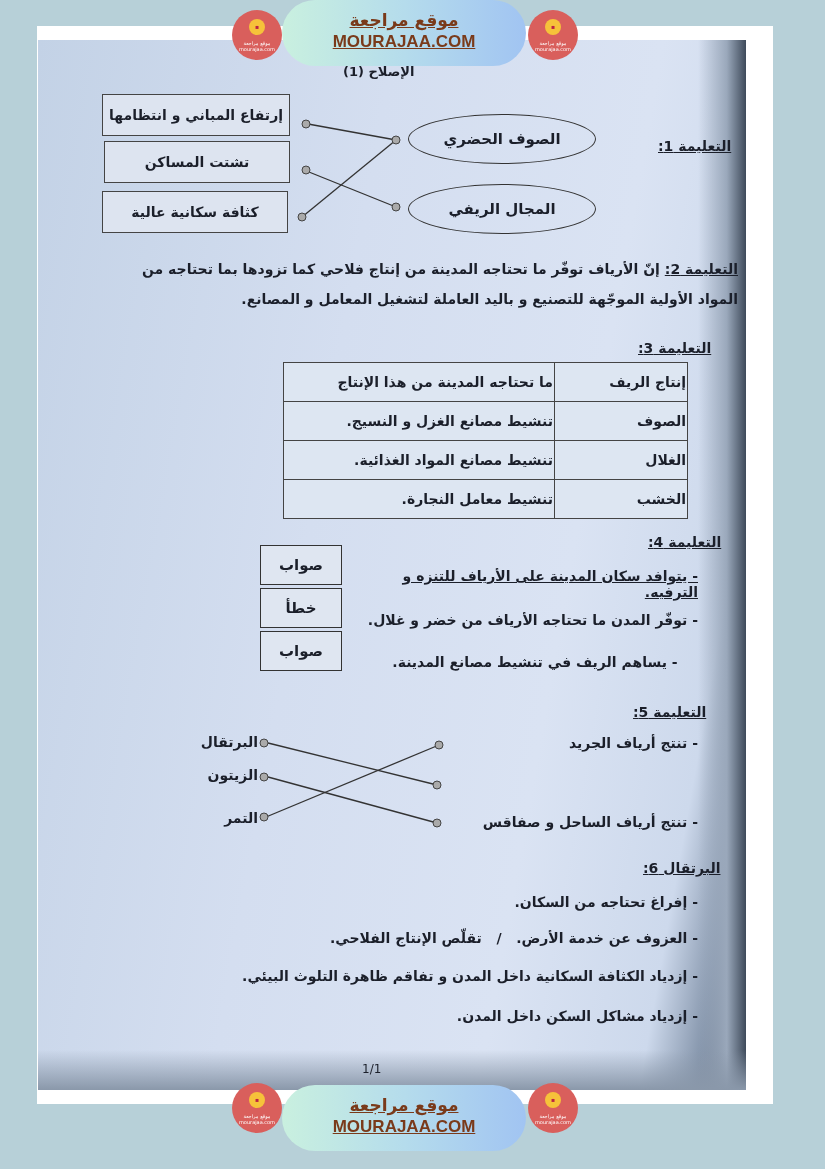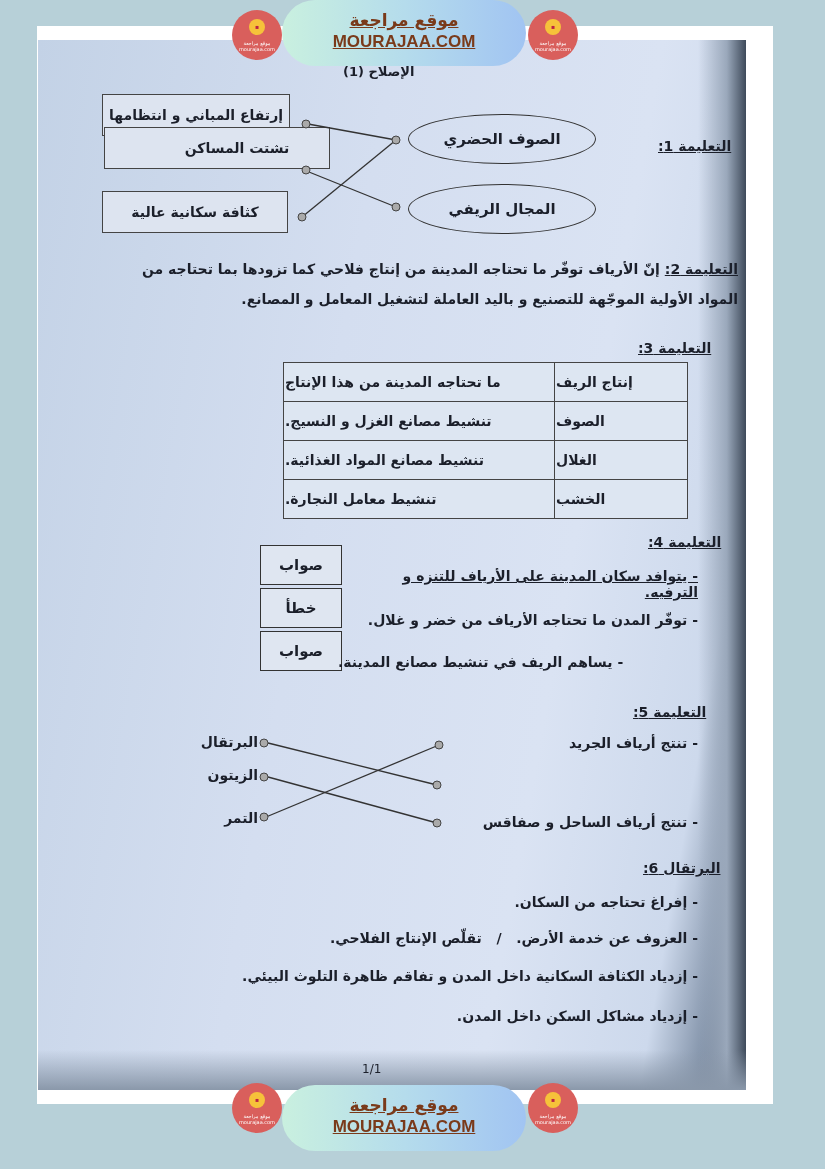--- a/index.html
+++ b/index.html
@@ -18,38 +18,38 @@
   .badge .dot{position:absolute;left:17px;top:9px;width:16px;height:16px;border-radius:50%;background:#f6c23a;font-size:6px;color:#b24;text-align:center;line-height:16px;}
   .badge .txt{position:absolute;left:0;top:30px;width:50px;text-align:center;font-size:5px;color:#fff;line-height:6px;}
   .ink{color:#1b1f2a;font-family:"DejaVu Sans",sans-serif;}
   .abs{position:absolute;}
   .rtl{direction:rtl;}
   .box1{position:absolute;border:1.5px solid #444;background:#dde4f0;font-size:14px;font-weight:bold;text-align:center;line-height:40px;height:40px;}
   .ellipse{position:absolute;border:1.5px solid #333;border-radius:50%;font-size:15px;font-weight:bold;text-align:center;}
   .label{font-size:14px;font-weight:bold;text-decoration:underline;}
   .para{font-size:14px;font-weight:bold;line-height:30px;text-align:right;}
   table.t3{position:absolute;left:283px;top:362px;width:405px;border-collapse:collapse;direction:rtl;}
-  table.t3 td{border:1.5px solid #444;height:36px;font-size:14px;font-weight:bold;text-align:left;background:#dde6f2;margin-top:44px;}
+  table.t3 td{border:1.5px solid #444;height:36px;font-size:14px;font-weight:bold;text-align:right;background:#dde6f2;margin-top:44px;}
   .tfbox{position:absolute;left:260px;width:80px;height:38px;border:1.5px solid #333;background:#dfe6f1;font-size:15px;font-weight:bold;text-align:center;line-height:38px;}
   .line4{font-size:14px;font-weight:bold;}
 </style>
 </head>
 <body>
 
 <div class="frame"></div>
 
 <div class="photo">
   <div class="fold"></div>
   <div class="bottomshade"></div>
 
   <div class="abs ink rtl" style="left:305px;top:24px;font-size:13px;font-weight:bold;">الإصلاح (1)</div>
 
   <div class="abs ink rtl label" style="left:620px;top:98px;">التعليمة 1:</div>
   <div class="box1 ink rtl" style="left:64px;top:54px;width:186px;">إرتفاع المباني و انتظامها</div>
-  <div class="box1 ink rtl" style="left:66px;top:87px;width:184px;padding-left:40px;">تشتت المساكن</div>
+  <div class="box1 ink rtl" style="left:66px;top:101px;width:184px;">تشتت المساكن</div>
   <div class="box1 ink rtl" style="left:64px;top:151px;width:184px;">كثافة سكانية عالية</div>
   <div class="ellipse ink rtl" style="left:370px;top:74px;width:186px;height:48px;line-height:48px;">الصوف الحضري</div>
   <div class="ellipse ink rtl" style="left:370px;top:144px;width:186px;height:48px;line-height:48px;">المجال الريفي</div>
   <svg class="abs" style="left:0;top:0;" width="708" height="260">
     <line x1="358" y1="100" x2="270" y2="84" stroke="#333" stroke-width="1.3"></line>
     <line x1="358" y1="100" x2="264" y2="177" stroke="#333" stroke-width="1.3"></line>
     <line x1="358" y1="167" x2="266" y2="130" stroke="#333" stroke-width="1.3"></line>
     <circle cx="268" cy="84" r="4" fill="#aaa" stroke="#444"></circle>
     <circle cx="268" cy="130" r="4" fill="#aaa" stroke="#444"></circle>
     <circle cx="264" cy="177" r="4" fill="#aaa" stroke="#444"></circle>
@@ -84,21 +84,21 @@
     </tr>
   </tbody>
     </table>
 
   <div class="abs ink rtl label" style="left:610px;top:494px;">التعليمة 4:</div>
   <div class="tfbox ink" style="left:222px;top:505px;">صواب</div>
   <div class="tfbox ink" style="left:222px;top:548px;">خطأ</div>
   <div class="tfbox ink" style="left:222px;top:591px;">صواب</div>
   <div class="abs ink rtl line4" style="left:310px;top:528px;width:350px;text-align:right;text-decoration:underline;">- يتوافد سكان المدينة على الأرياف للتنزه و الترفيه.</div>
   <div class="abs ink rtl line4" style="left:310px;top:572px;width:350px;text-align:right;">- توفّر المدن ما تحتاجه الأرياف من خضر و غلال.</div>
-  <div class="abs ink rtl line4" style="left:300px;top:614px;width:350px;text-align:left;">- يساهم الريف في تنشيط مصانع المدينة.</div>
+  <div class="abs ink rtl line4" style="left:322px;top:614px;width:350px;text-align:center;">- يساهم الريف في تنشيط مصانع المدينة.</div>
 
   <div class="abs ink rtl label" style="left:595px;top:664px;">التعليمة 5:</div>
   <div class="abs ink rtl line4" style="left:410px;top:695px;width:250px;text-align:right;">- تنتج أرياف الجريد</div>
   <div class="abs ink rtl line4" style="left:410px;top:774px;width:250px;text-align:right;">- تنتج أرياف الساحل و صفاقس</div>
   <div class="abs ink rtl line4" style="left:160px;top:694px;width:60px;text-align:right;">البرتقال</div>
   <div class="abs ink rtl line4" style="left:160px;top:727px;width:60px;text-align:right;">الزيتون</div>
   <div class="abs ink rtl line4" style="left:160px;top:770px;width:60px;text-align:right;">التمر</div>
   <svg class="abs" style="left:0;top:680px;" width="708" height="120">
     <line x1="401" y1="25" x2="228" y2="97" stroke="#333" stroke-width="1.3"></line>
     <line x1="399" y1="65" x2="230" y2="23" stroke="#333" stroke-width="1.3"></line>

